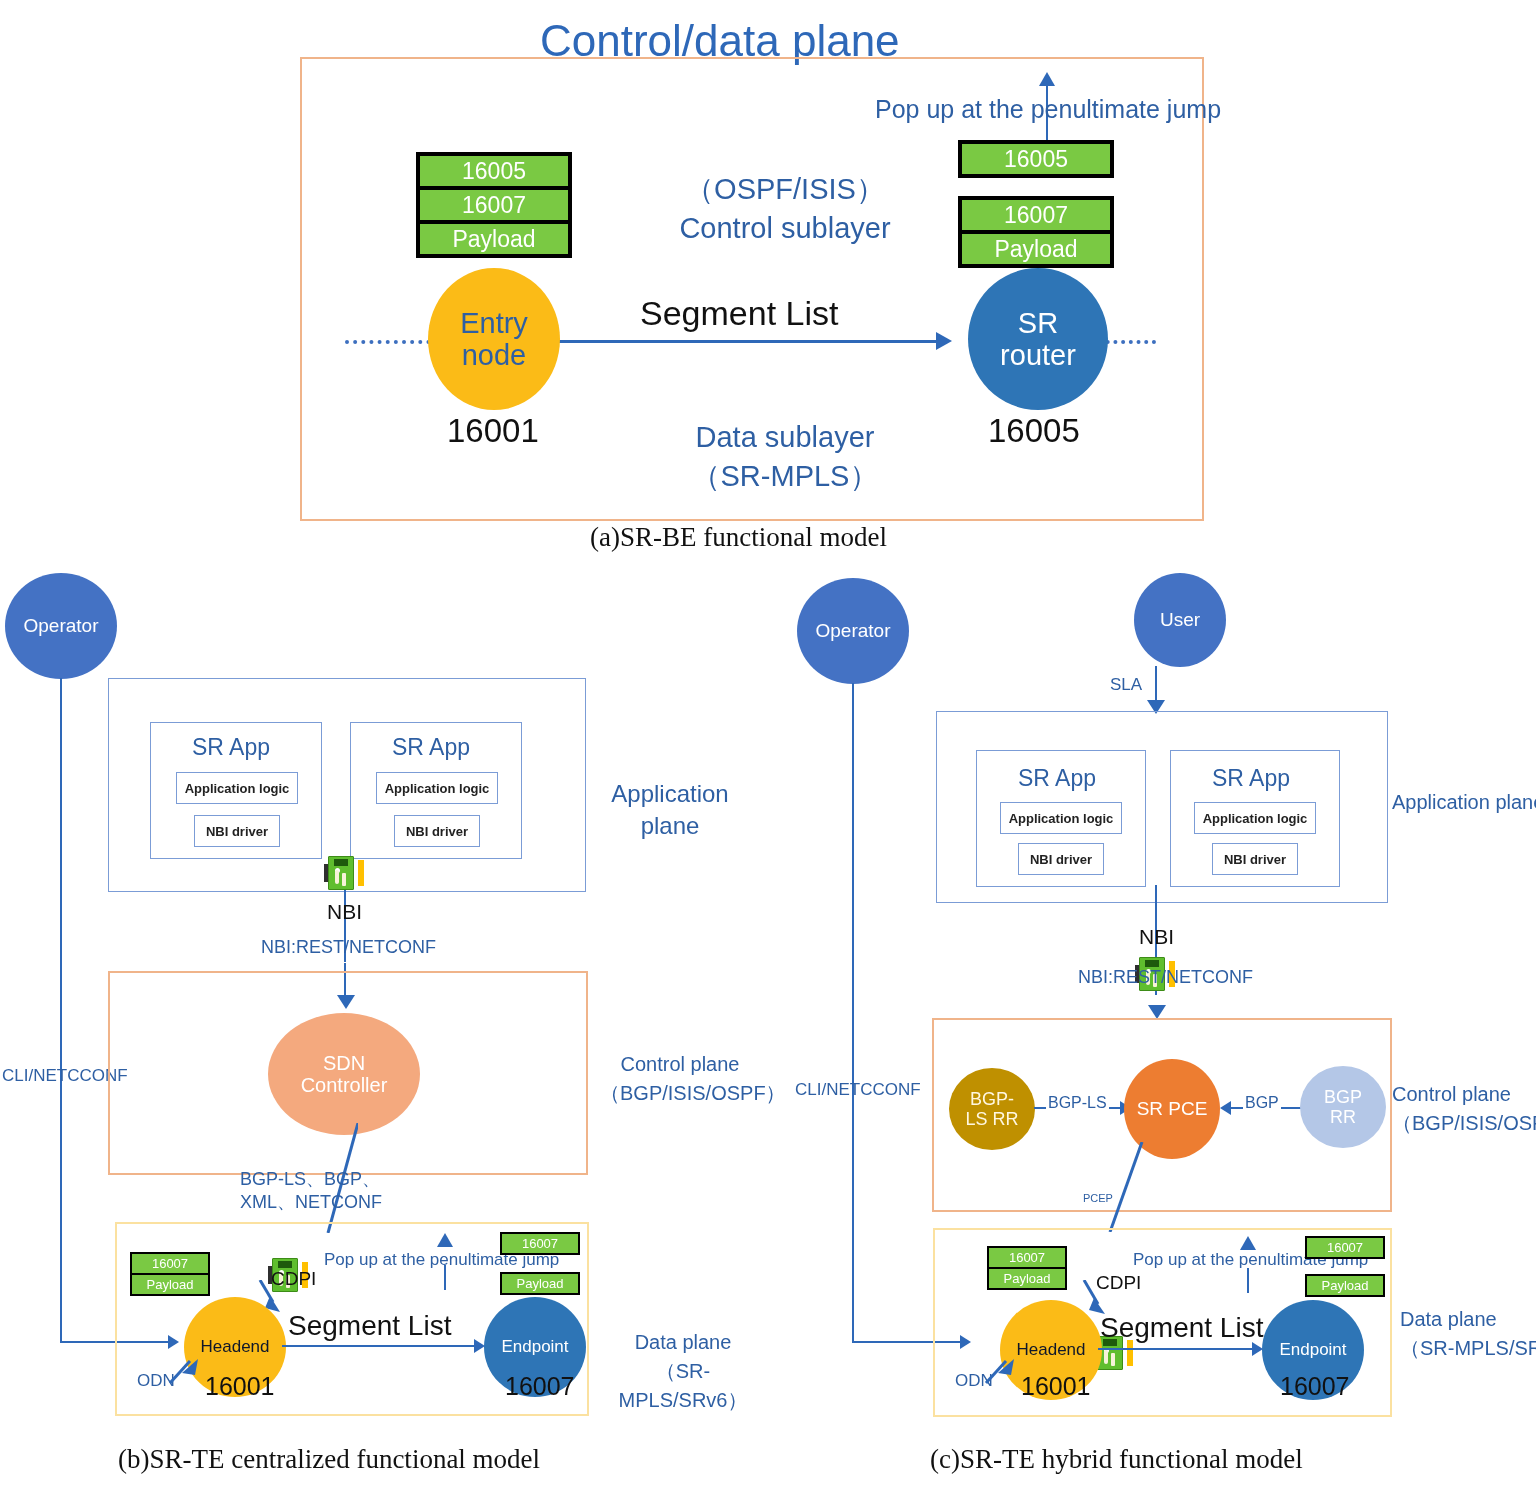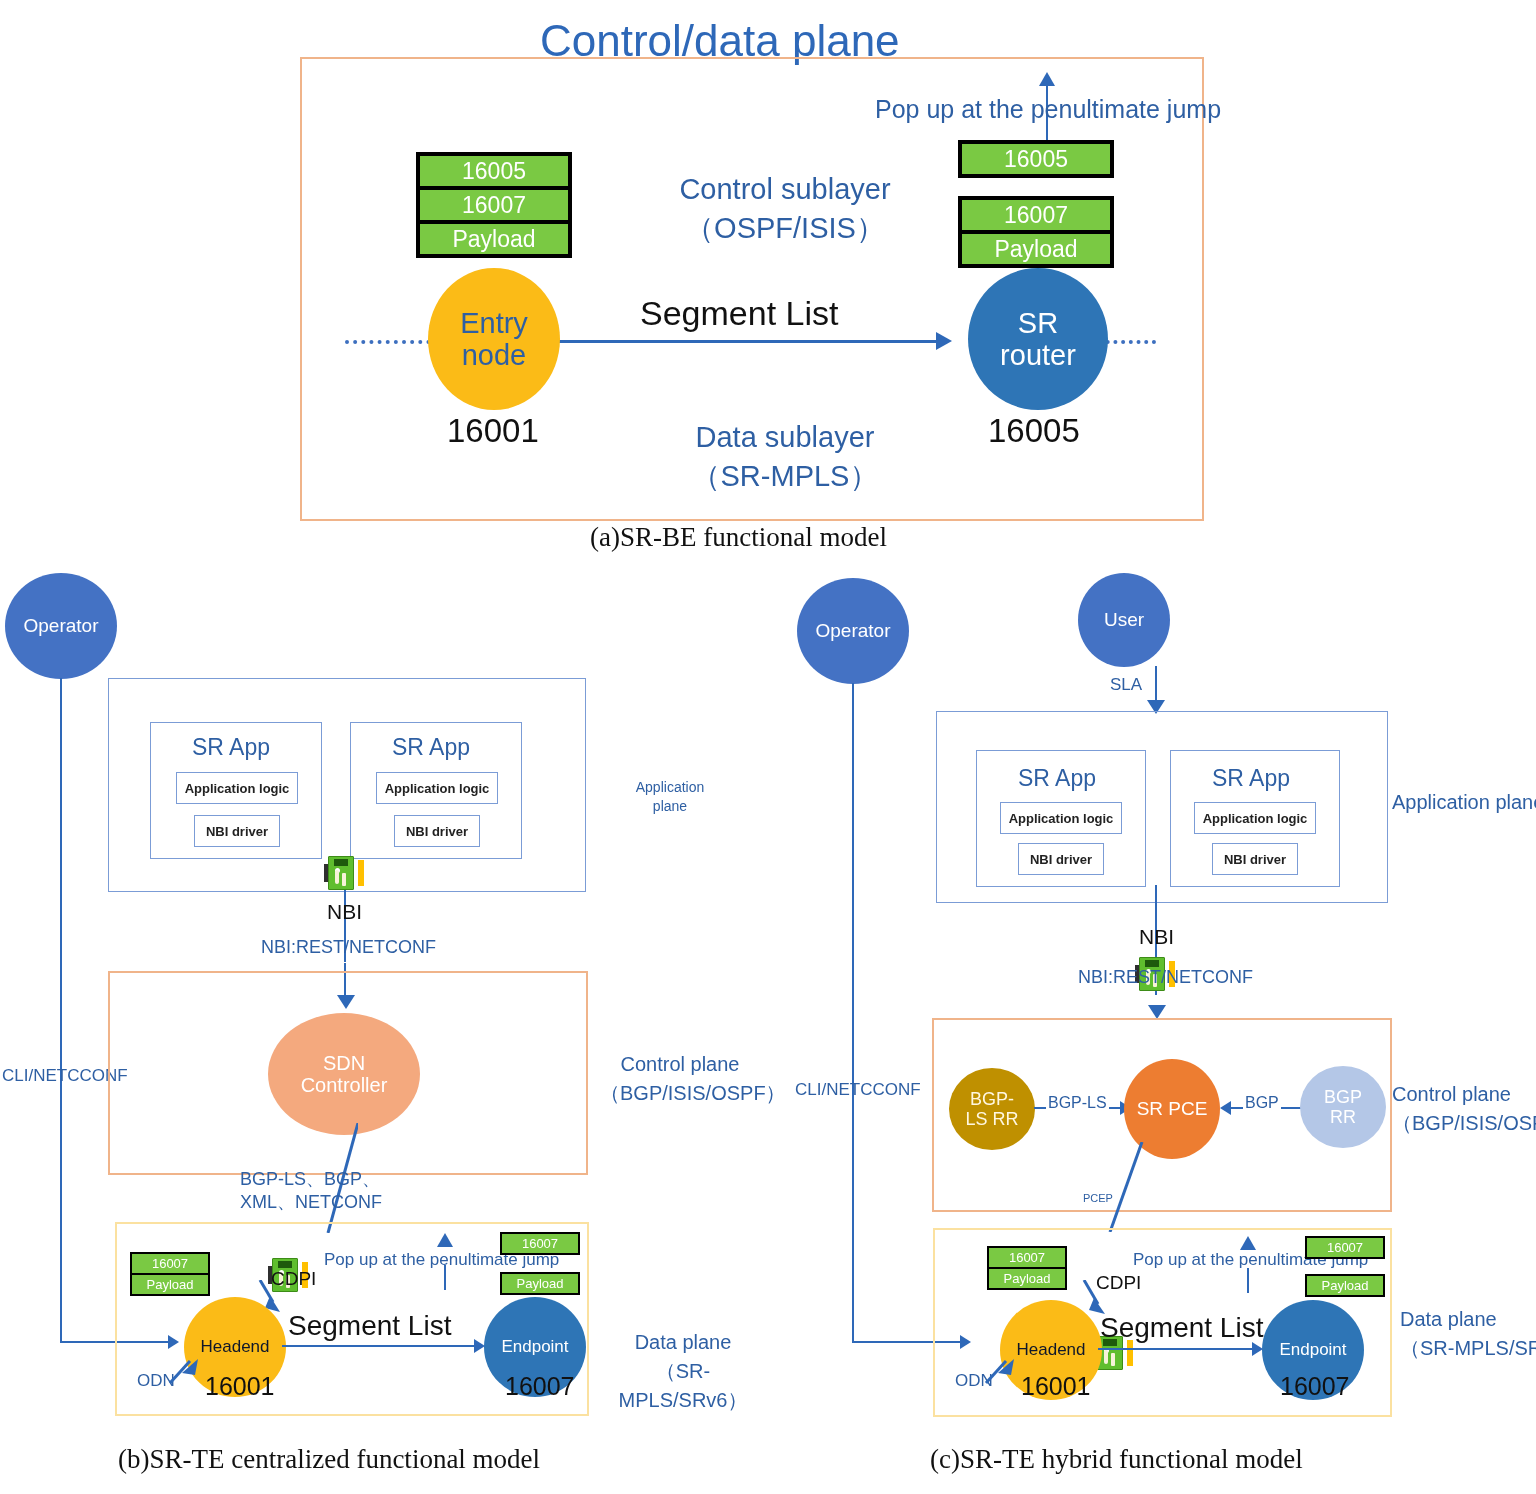--- a/index.html
+++ b/index.html
@@ -192,22 +192,22 @@
 <div class="abs lblstack" style="left:958px; top:140px; width:156px;">
   <div class="cell" style="height:30px; font-size:23px;">16005</div>
 </div>
 
 <div class="abs lblstack" style="left:958px; top:196px; width:156px;">
   <div class="cell" style="height:30px; font-size:23px;">16007</div>
   <div class="cell" style="height:30px; font-size:23px;">Payload</div>
 </div>
 
 <div class="abs blue-txt" style="left:640px; top:170px; font-size:29px; text-align:center; width:290px; line-height:1.35;">
+  <div>（OSPF/ISIS）</div>
   <div>Control sublayer</div>
-  <div>（OSPF/ISIS）</div>
 </div>
 
 <div class="abs dotline" style="left:345px; top:340px; width:110px;"></div>
 <div class="abs dotline" style="left:1098px; top:340px; width:58px;"></div>
 
 <div class="abs hline" style="left:548px; top:340px; width:390px;"></div>
 <div class="abs arr-r" style="left:936px; top:332px;"></div>
 <div class="abs dark-txt" style="left:640px; top:294px; font-size:34px; white-space:nowrap;">Segment List</div>
 
 <div class="abs ell ell-yellow" style="left:428px; top:268px; width:132px; height:142px; font-size:29px;">
@@ -232,21 +232,21 @@
 <div class="abs ell ell-blue" style="left:5px; top:573px; width:112px; height:106px; font-size:19px;">
   <div>Operator</div>
 </div>
 
 <div class="abs vline-thin" style="left:60px; top:678px; height:665px;"></div>
 <div class="abs hline-thin" style="left:60px; top:1341px; width:110px;"></div>
 <div class="abs arr-r-sm" style="left:168px; top:1335px;"></div>
 <div class="abs blue-txt" style="left:2px; top:1066px; font-size:17px; white-space:nowrap;">CLI/NETCCONF</div>
 
 <div class="abs frame-thin" style="left:108px; top:678px; width:476px; height:212px;"></div>
-<div class="abs blue-txt" style="left:610px; top:778px; font-size:14px; text-align:center; width:120px; line-height:1.35;">
+<div class="abs blue-txt" style="left:610px; top:778px; font-size:24px; text-align:center; width:120px; line-height:1.35;">
   <div>Application</div>
   <div>plane</div>
 </div>
 
 <div class="abs frame-thin" style="left:150px; top:722px; width:170px; height:135px;"></div>
 <div class="abs blue-txt" style="left:192px; top:734px; font-size:23px;">SR App</div>
 <div class="abs frame-thin" style="left:176px; top:772px; width:120px; height:30px; display:flex;align-items:center;justify-content:center;">
   <span style="font-size:13px;color:#222;">Application logic</span>
 </div>
 <div class="abs frame-thin" style="left:194px; top:815px; width:84px; height:30px; display:flex;align-items:center;justify-content:center;">
@@ -362,21 +362,21 @@
 <div class="abs caption" style="left:118px; top:1444px;">(b)SR-TE centralized functional model</div>
 
 <div class="abs ell ell-blue" style="left:797px; top:578px; width:112px; height:106px; font-size:19px;">
   <div>Operator</div>
 </div>
 <div class="abs vline-thin" style="left:852px; top:683px; height:660px;"></div>
 <div class="abs hline-thin" style="left:852px; top:1341px; width:110px;"></div>
 <div class="abs arr-r-sm" style="left:960px; top:1335px;"></div>
 <div class="abs blue-txt" style="left:795px; top:1080px; font-size:17px; white-space:nowrap;">CLI/NETCCONF</div>
 
-<div class="abs ell ell-blue" style="left:1078px; top:573px; width:92px; height:94px; font-size:19px;">
+<div class="abs ell ell-blue" style="left:1134px; top:573px; width:92px; height:94px; font-size:19px;">
   <div>User</div>
 </div>
 <div class="abs vline-thin" style="left:1155px; top:666px; height:45px;"></div>
 <div class="abs blue-txt" style="left:1110px; top:675px; font-size:17px;">SLA</div>
 <div class="abs arr-d" style="left:1147px; top:700px;"></div>
 
 <div class="abs frame-thin" style="left:936px; top:711px; width:450px; height:190px;"></div>
 <div class="abs blue-txt" style="left:1392px; top:791px; font-size:20px; white-space:nowrap;">Application plane</div>
 
 <div class="abs frame-thin" style="left:976px; top:750px; width:168px; height:135px;"></div>

